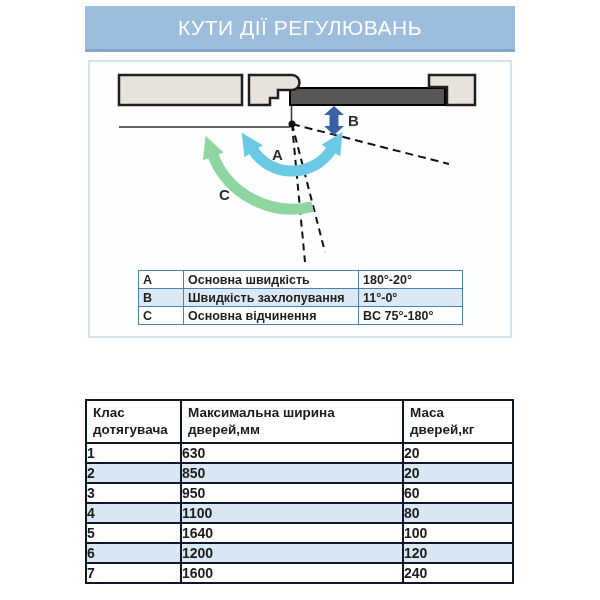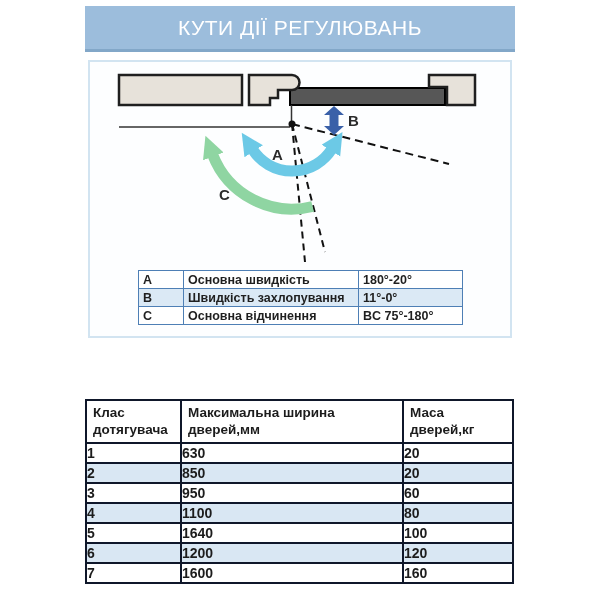--- a/index.html
+++ b/index.html
@@ -146,18 +146,18 @@
         <td>100</td>
       </tr>
       <tr>
         <td>6</td>
         <td>1200</td>
         <td>120</td>
       </tr>
       <tr>
         <td>7</td>
         <td>1600</td>
-        <td>160</td>
+        <td>240</td>
       </tr>
     </tbody>
   </table>
 
 </div>
 
 </body></html>

